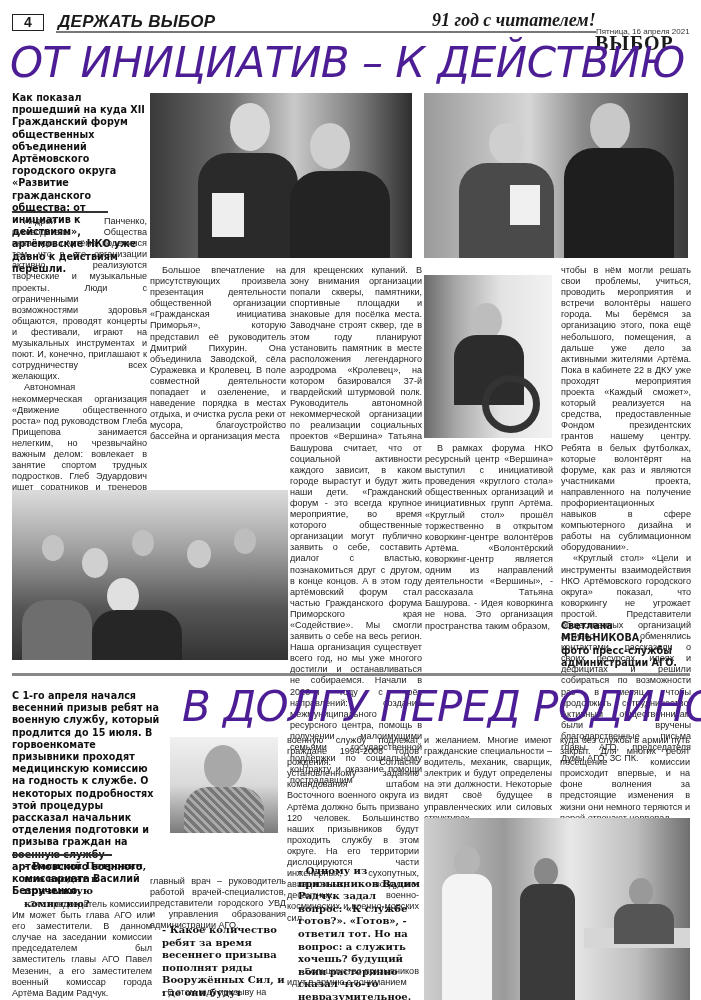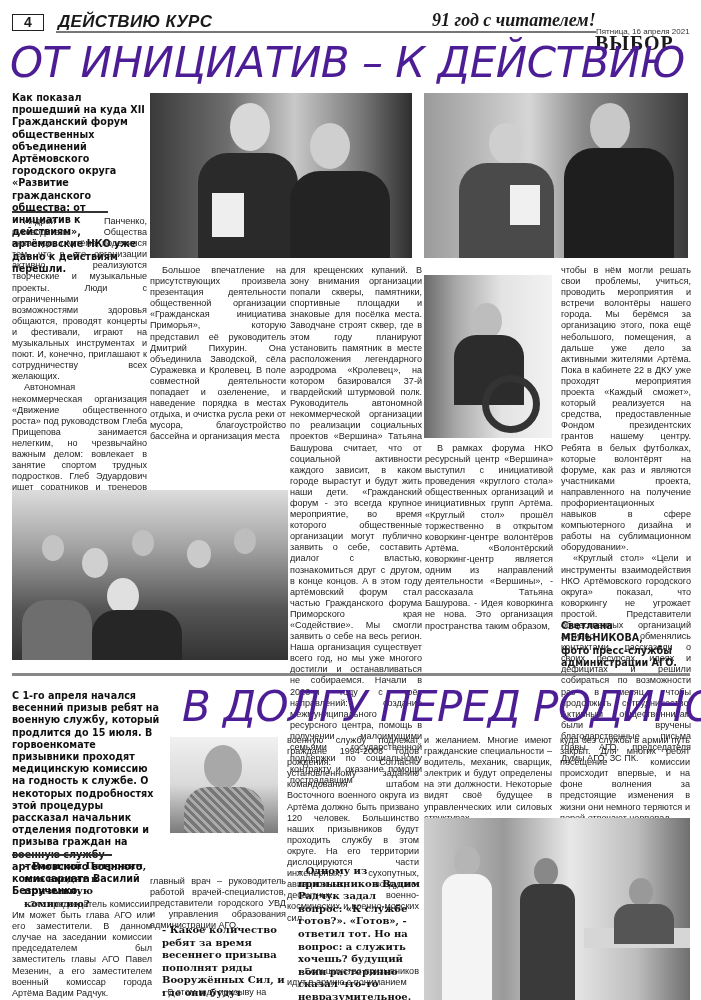--- a/index.html
+++ b/index.html
@@ -28,21 +28,21 @@
   .rule { height: 2px; background: #333; }
   .grayrule { height: 3px; background: #888; }
 
   .photo { background: #888; overflow: hidden; }
   .ph-shape { position: absolute; border-radius: 50%; }
 </style>
 </head>
 <body>
 
 <div class="abs pagenum">4</div>
-<div class="abs rubric">ДЕЙСТВИЮ КУРС</div>
+<div class="abs rubric">ДЕРЖАТЬ ВЫБОР</div>
 <div class="abs hdrline2"></div>
 <div class="abs slogan">91 год с читателем!</div>
 <div class="abs mast">ВЫБОР</div>
 <div class="abs mastdate">Пятница, 16 апреля 2021</div>
 
 <div class="abs headline h1">ОТ ИНИЦИАТИВ – К ДЕЙСТВИЮ</div>
 
 <div class="abs lead" style="left:12px;top:92px;width:135px;">Как показал прошедший на куда XII Гражданский форум общественных объединений Артёмовского городского округа «Развитие гражданского общества: от инициатив к действиям», артёмовские НКО уже давно к действиям перешли.</div>
 <div class="abs rule" style="left:12px;top:211px;width:96px;height:1.5px;"></div>
 

